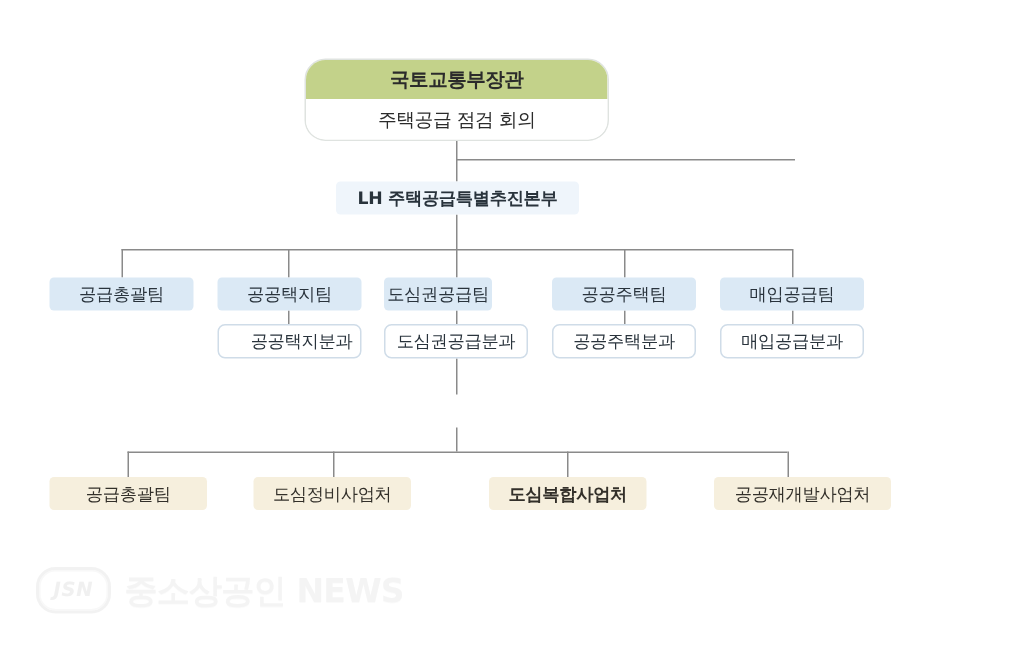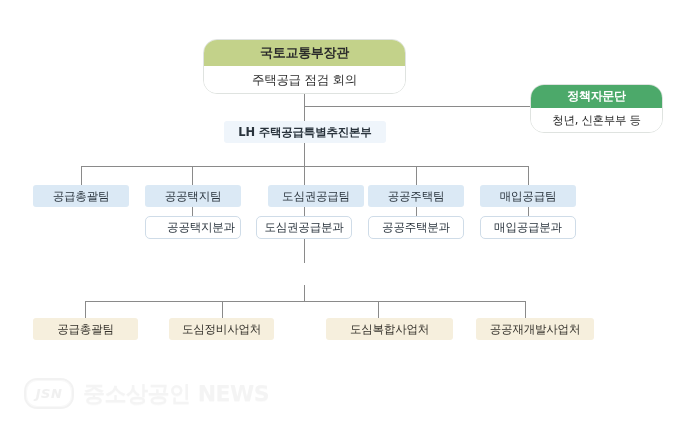--- a/index.html
+++ b/index.html
@@ -128,39 +128,35 @@
 
   <div class="ln v" style="left:304px; top:93px; height:28px;"></div>
 
   <div class="ln h" style="left:304px; top:106px; width:226px;"></div>
 
   <div class="card" style="left:203px; top:39px; width:203px; height:55px;">
     <div class="card-head head-olive" style="height:26px;">국토교통부장관</div>
     <div class="card-body" style="height:28px;">주택공급 점검 회의</div>
   </div>
 
-  <div class="card" style="left:530px; top:84px; width:133px; height:49px;">
-    <div class="card-head head-green" style="height:23px; font-size:12px;">정책자문단</div>
-    <div class="card-body" style="height:25px; font-size:11.5px;">청년, 신혼부부 등</div>
-  </div>
 
   <div class="node n-bluelt n-bold" style="left:224px; top:121px; width:162px; height:22px; font-size:11.5px;">LH 주택공급특별추진본부</div>
 
   <div class="ln v" style="left:304px; top:143px; height:23px;"></div>
   <div class="ln h" style="left:81px; top:166px; width:447px;"></div>
 
   <div class="ln v" style="left:81px;  top:166px; height:19px;"></div>
   <div class="ln v" style="left:192px; top:166px; height:19px;"></div>
   <div class="ln v" style="left:304px; top:166px; height:19px;"></div>
   <div class="ln v" style="left:416px; top:166px; height:19px;"></div>
   <div class="ln v" style="left:528px; top:166px; height:19px;"></div>
 
   <div class="node n-blue" style="left:33px;  top:185px; width:96px; height:22px;">공급총괄팀</div>
   <div class="node n-blue" style="left:145px; top:185px; width:96px; height:22px;">공공택지팀</div>
-  <div class="node n-blue" style="left:268px; top:185px; width:96px; height:22px;">도심권공급팀</div>
+  <div class="node n-blue" style="left:256px; top:185px; width:72px; height:22px;">도심권공급팀</div>
   <div class="node n-blue" style="left:368px; top:185px; width:96px; height:22px;text-align:right;">공공주택팀</div>
   <div class="node n-blue" style="left:480px; top:185px; width:96px; height:22px;">매입공급팀</div>
 
   <div class="ln v" style="left:192px; top:207px; height:9px;"></div>
   <div class="ln v" style="left:304px; top:207px; height:9px;"></div>
   <div class="ln v" style="left:416px; top:207px; height:9px;"></div>
   <div class="ln v" style="left:528px; top:207px; height:9px;"></div>
 
   <div class="node n-white" style="left:145px; top:216px; width:96px; height:23px; border-radius:5px;padding-left:16px;">공공택지분과</div>
   <div class="node n-white" style="left:256px; top:216px; width:96px; height:23px; border-radius:5px;">도심권공급분과</div>
@@ -173,21 +169,21 @@
   <div class="ln v" style="left:304px; top:285px; height:16px;"></div>
   <div class="ln h" style="left:85px; top:301px; width:440px;"></div>
 
   <div class="ln v" style="left:85px;  top:301px; height:17px;"></div>
   <div class="ln v" style="left:222px; top:301px; height:17px;"></div>
   <div class="ln v" style="left:378px; top:301px; height:17px;"></div>
   <div class="ln v" style="left:525px; top:301px; height:17px;"></div>
 
   <div class="node n-cream" style="left:33px;  top:318px; width:105px; height:22px;">공급총괄팀</div>
   <div class="node n-cream" style="left:169px; top:318px; width:105px; height:22px;">도심정비사업처</div>
-  <div class="node n-cream" style="left:326px; top:318px; width:127px; height:22px;">도심복합사업처</div>
+  <div class="node n-cream" style="left:326px; top:318px; width:105px; height:22px;font-weight:bold;">도심복합사업처</div>
   <div class="node n-cream" style="left:476px; top:318px; width:118px; height:22px;">공공재개발사업처</div>
 
   <div id="watermark">
     <div id="wm-logo">JSN</div>
     <div id="wm-text">중소상공인 NEWS</div>
   </div>
 
 </div>
 
 </body></html>

